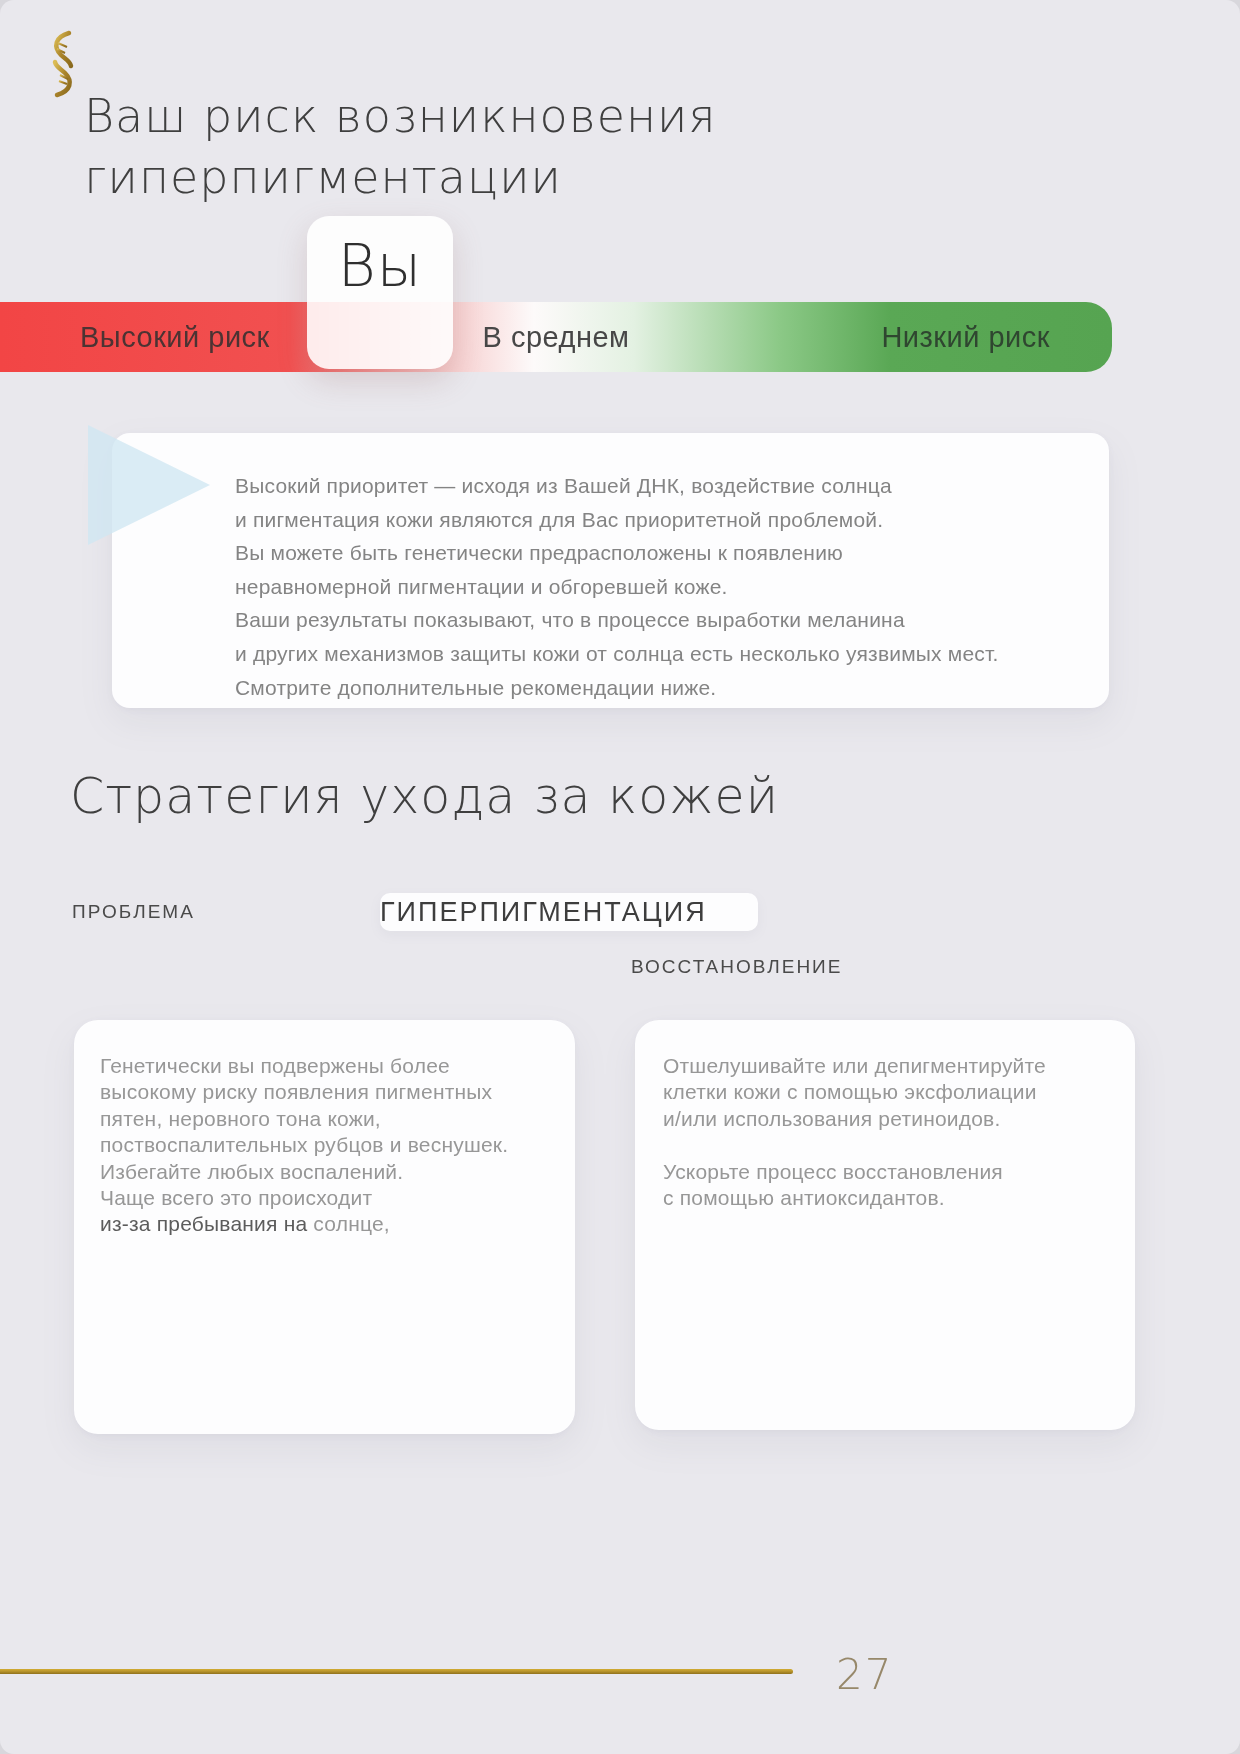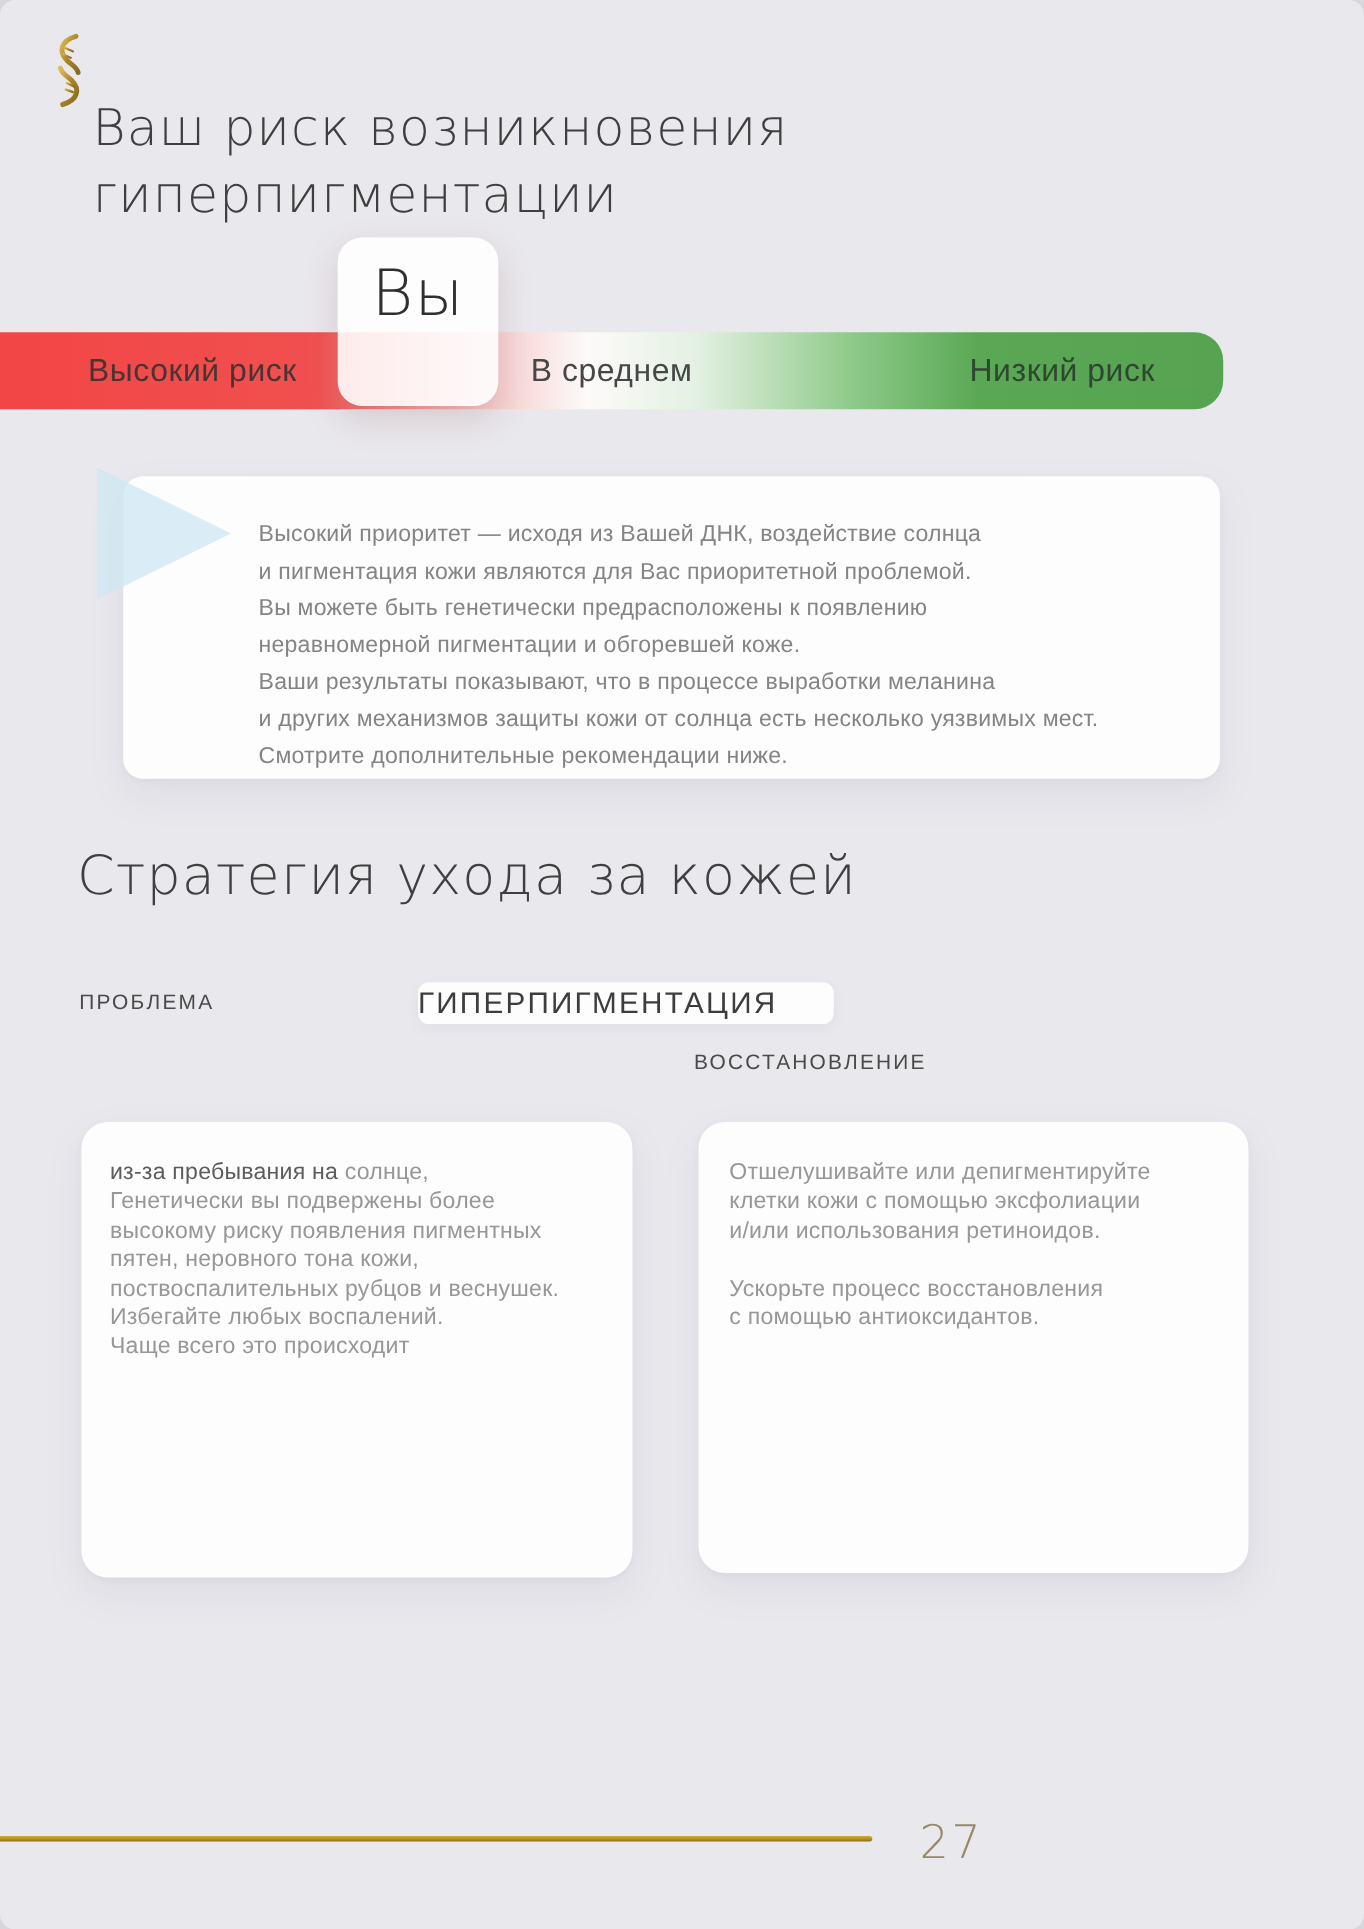--- a/index.html
+++ b/index.html
@@ -165,27 +165,27 @@
 
   <span class="row-label problem-label">ПРОБЛЕМА</span>
   <div class="problem-pill">
     <span>ГИПЕРПИГМЕНТАЦИЯ</span>
   </div>
 
   <span class="row-label recovery-label">ВОССТАНОВЛЕНИЕ</span>
 
   <div class="advice-card card-left">
     <div class="card-text">
-      <span class="tblock"><span class="hl">из-за пребывания на</span><span> солнце,</span></span>
       <span class="tblock">Генетически вы подвержены более
 высокому риску появления пигментных
 пятен, неровного тона кожи,
 поствоспалительных рубцов и веснушек.
 Избегайте любых воспалений.
 Чаще всего это происходит</span>
+      <span class="tblock"><span class="hl">из-за пребывания на</span><span> солнце,</span></span>
     </div>
   </div>
 
   <div class="advice-card card-right">
     <div class="card-text">
       <span class="tblock">Отшелушивайте или депигментируйте
 клетки кожи с помощью эксфолиации
 и/или использования ретиноидов.
 
 Ускорьте процесс восстановления

